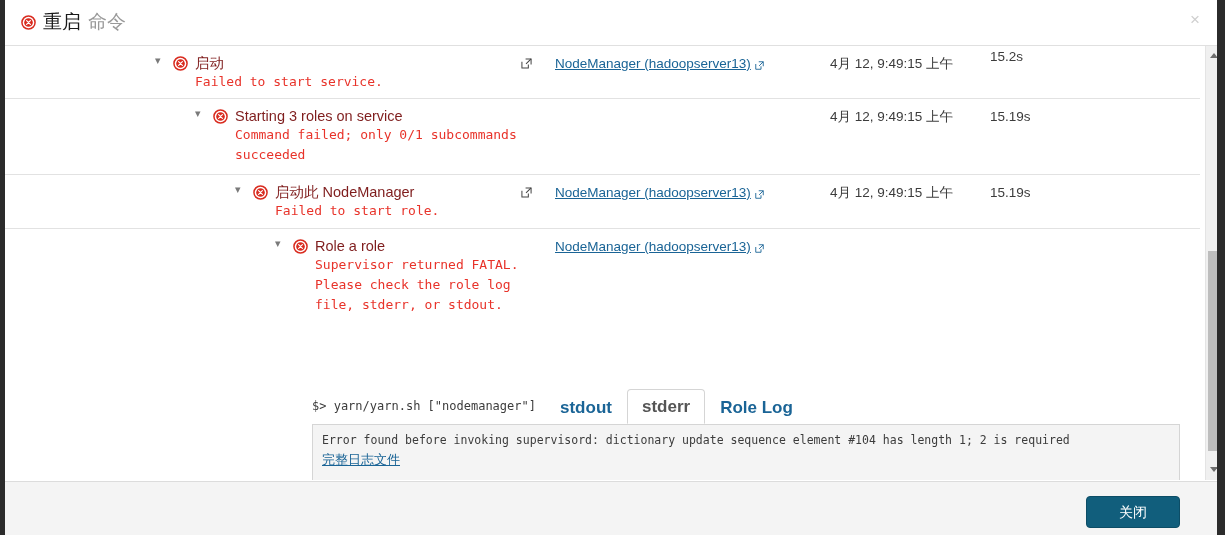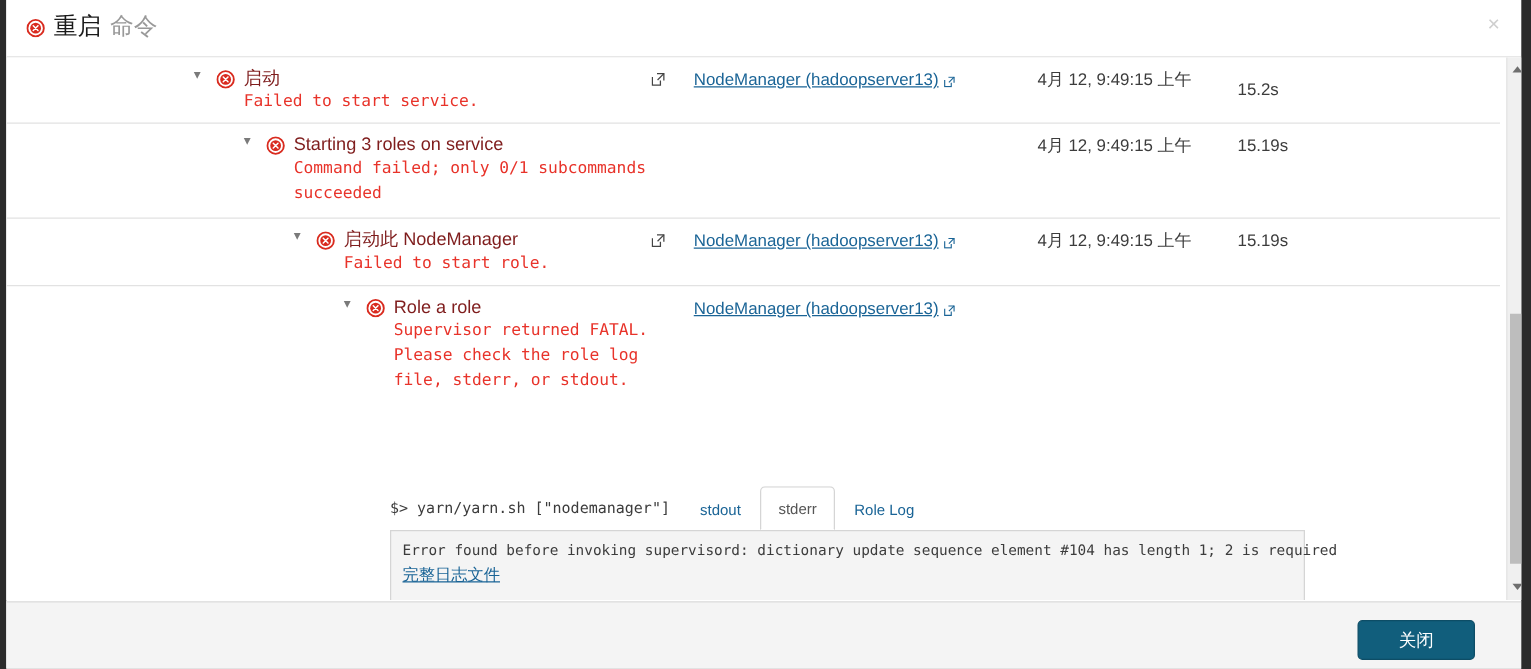--- a/index.html
+++ b/index.html
@@ -170,23 +170,23 @@
   }
   .tabs {
     position: absolute;
     left: 540px;
     top: 342px;
     display: flex;
     align-items: flex-end;
     height: 36px;
   }
   .tab {
-    font-size: 12px;
+    font-size: 17px;
     line-height: 18px;
-    font-weight: normal;
+    font-weight: bold;
     color: #1a6496;
     padding: 8px 14px 7px 14px;
     cursor: pointer;
     border: 1px solid transparent;
     border-bottom: none;
     box-sizing: border-box;
   }
   .tab.active {
     color: #555555;
     background: #ffffff;
@@ -194,21 +194,21 @@
     border-bottom: 1px solid #ffffff;
     border-top-left-radius: 4px;
     border-top-right-radius: 4px;
     position: relative;
     z-index: 2;
   }
   .output-box {
     position: absolute;
     left: 307px;
     top: 378px;
-    width: 732px;
+    width: 868px;
     height: 58px;
     background: #f4f4f4;
     border: 1px solid #d5d5d5;
     box-sizing: border-box;
     padding: 7px 9px;
   }
   .output-text {
     font-family: "DejaVu Sans Mono", monospace;
     font-size: 11.5px;
     line-height: 16px;
@@ -339,21 +339,21 @@
             <span class="link">NodeManager (hadoopserver13)</span>
             <span class="ext-icon" style="position:relative; top:1px;">
               <svg width="9" height="9" viewBox="0 0 12 12">
                 <path d="M1 4 L1 11 L8 11 L8 7" fill="none" stroke="#1a6496" stroke-width="1.2"></path>
                 <path d="M5 1 L11 1 L11 7" fill="none" stroke="#1a6496" stroke-width="1.2"></path>
                 <path d="M11 1 L5.5 6.5" fill="none" stroke="#1a6496" stroke-width="1.2"></path>
               </svg>
             </span>
           </span>
           <span class="cell-time" style="top:10px;">4月 12, 9:49:15 上午</span>
-          <span class="cell-dur" style="top:18px;">15.2s</span>
+          <span class="cell-dur" style="top:3px;">15.2s</span>
         </div>
 
         <div class="trow" style="height:76px;">
           <div class="node-label" style="left:190px; top:9px;">
             <span class="twist">▾</span>
             <span class="err-icon" style="margin-top:1px;">
               <svg width="15" height="15" viewBox="0 0 16 16">
                 <circle cx="8" cy="8" r="7" fill="#ffffff" stroke="#d92b1f" stroke-width="1.6"></circle>
                 <circle cx="8" cy="8" r="4.6" fill="#d92b1f"></circle>
                 <path d="M6.0 6.0 L10.0 10.0 M10.0 6.0 L6.0 10.0" stroke="#ffffff" stroke-width="1.3" stroke-linecap="round"></path>

